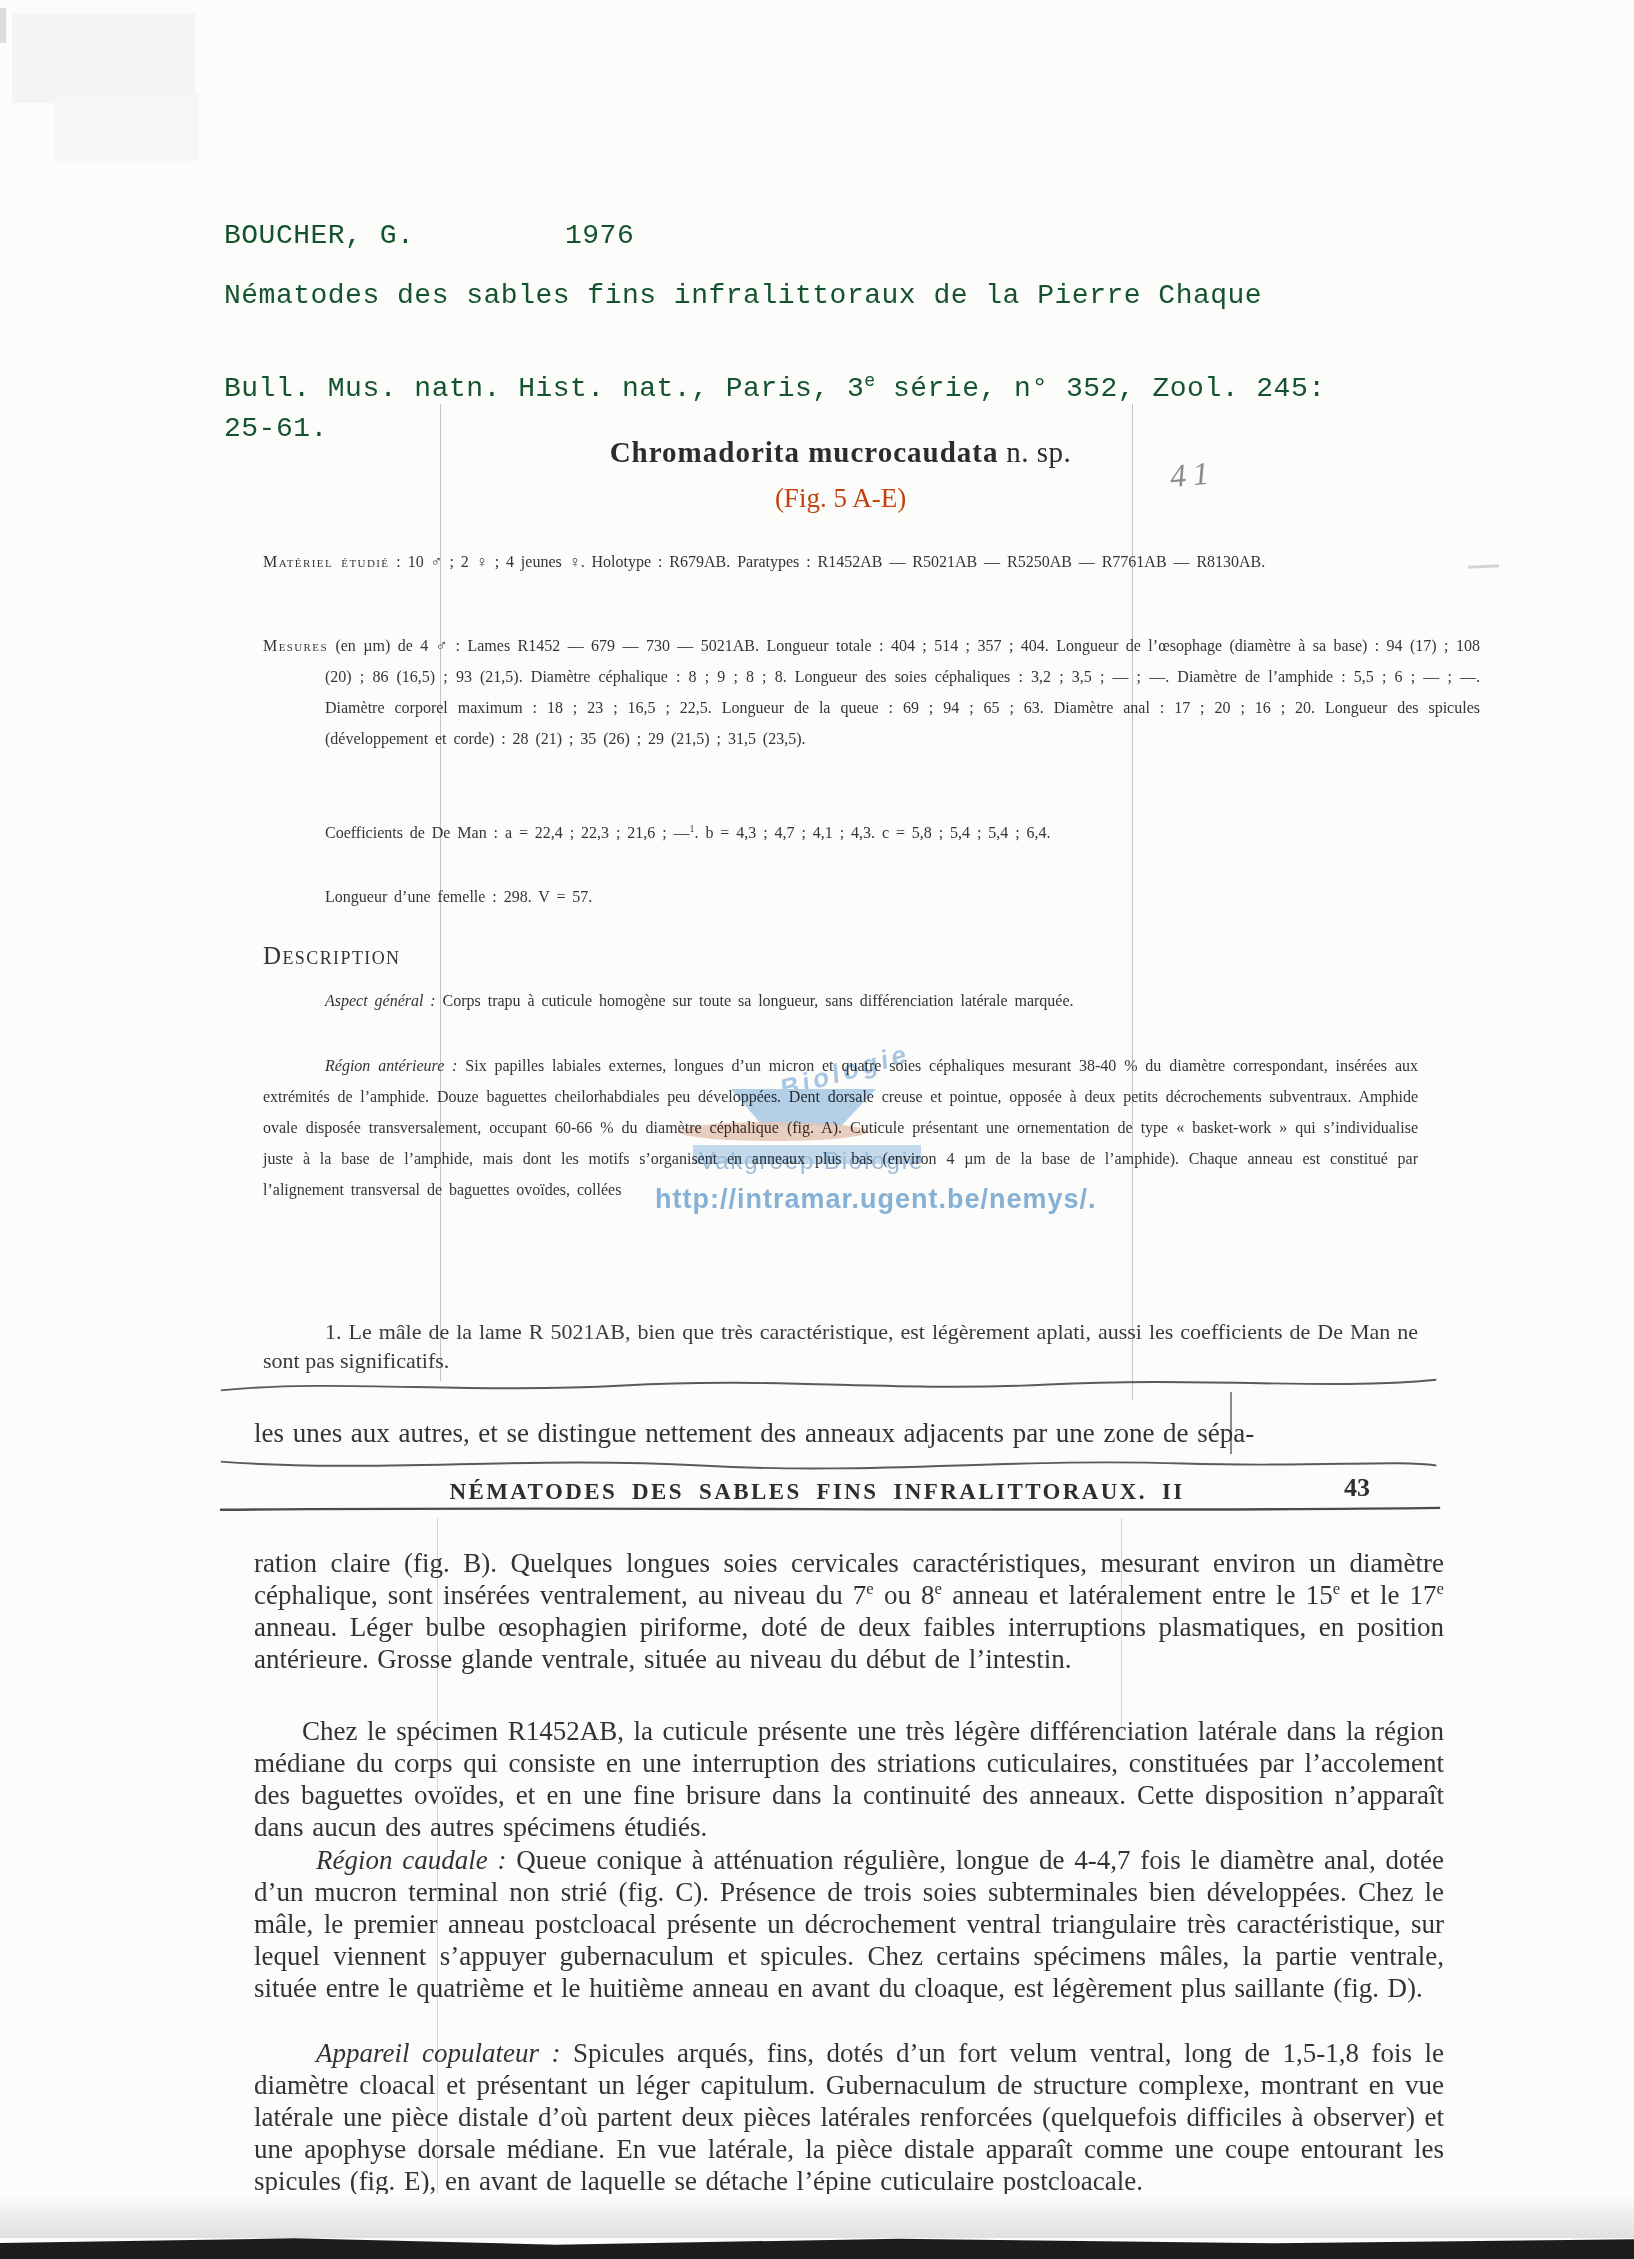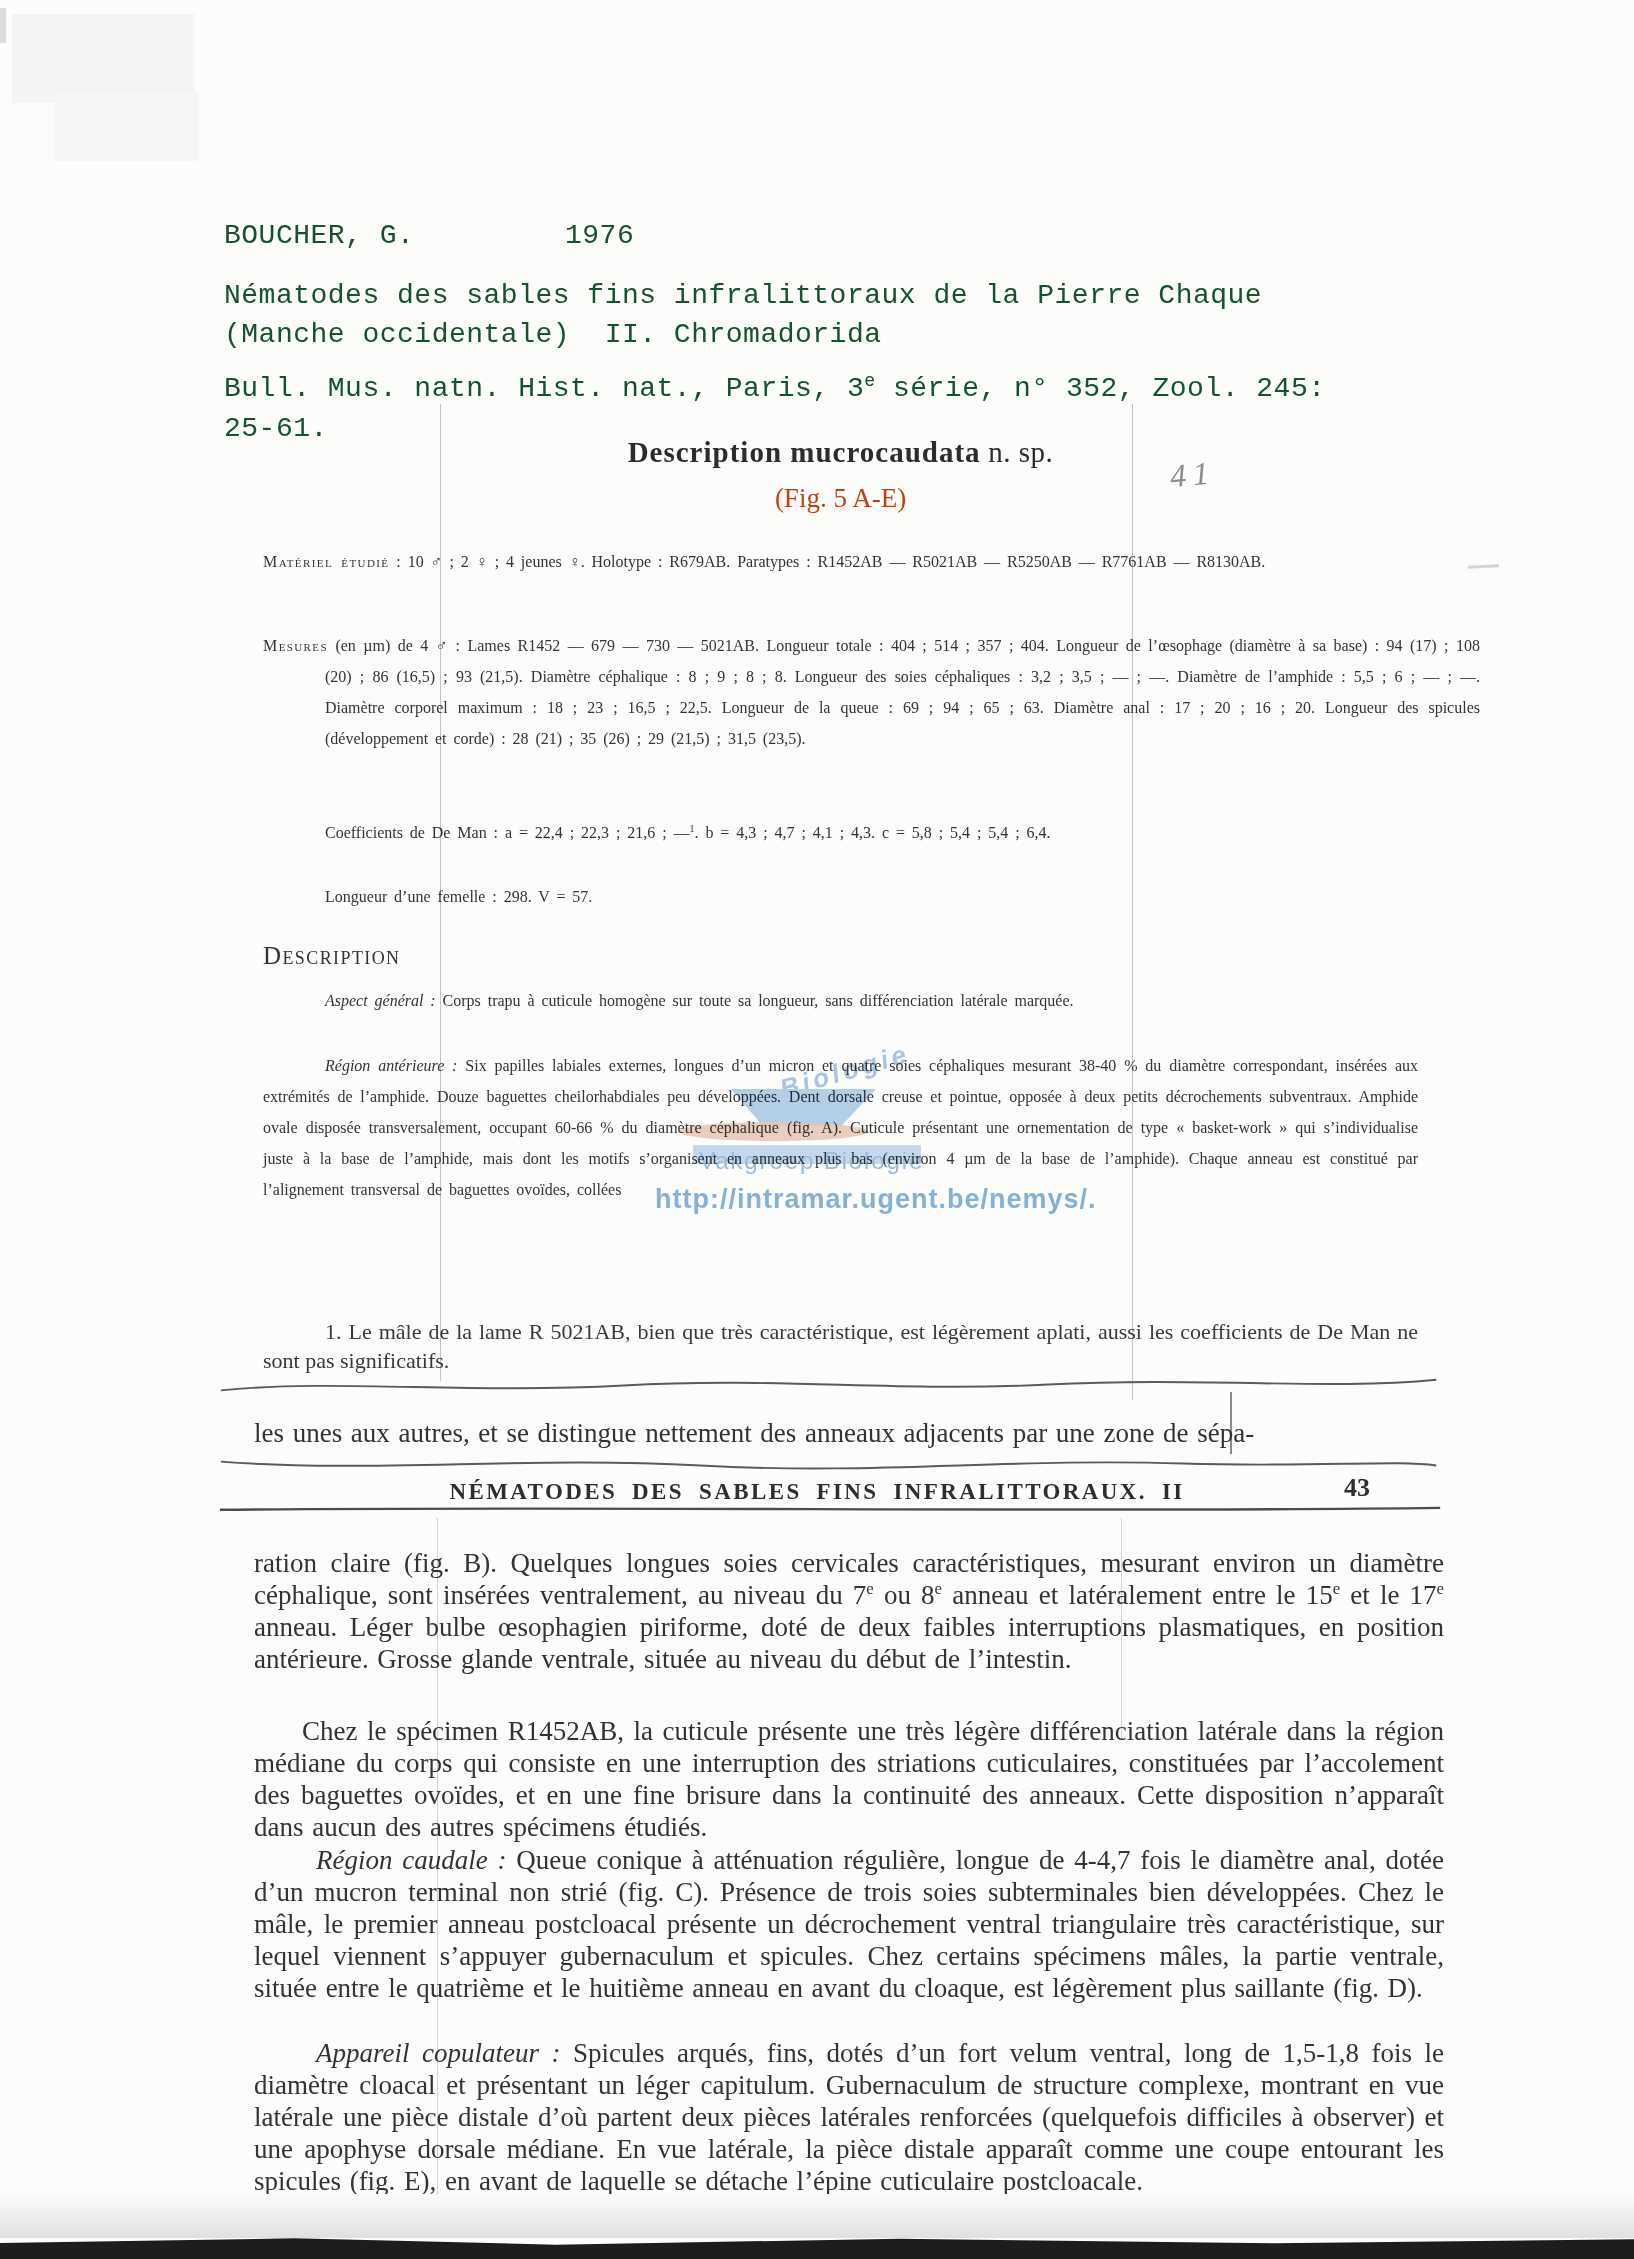--- a/index.html
+++ b/index.html
@@ -81,31 +81,30 @@
 <div class="page">
 
   <div class="smudge" style="left:0;top:7.7px;width:5.8px;height:35px;background:#dcdcdc;"></div>
   <div class="smudge" style="left:11.6px;top:13.5px;width:183px;height:89px;"></div>
   <div class="smudge" style="left:54px;top:93px;width:145px;height:68px;background:#f6f6f5;"></div>
   <div class="edge-dash" style="left:1468px;top:565px;width:31px;height:2.9px;"></div>
 
   <div class="typed" style="left:224px;top:220px;">BOUCHER, G.</div>
   <div class="typed" style="left:565px;top:220px;">1976</div>
   <div class="typed" style="left:224px;top:280px;">Nématodes des sables fins infralittoraux de la Pierre Chaque</div>
-  <div class="typed" style="left:224px;top:319px;">(Manche occidentale)  II. Chromadorida</div>
   <div class="typed" style="left:224px;top:373px;"><span>Bull. Mus. natn. Hist. nat., Paris, 3</span><sup>e</sup><span> série, n° 352, Zool. 245:</span></div>
   <div class="typed" style="left:224px;top:413px;">25-61.</div>
 
   <div class="fold" style="left:440px;top:404px;height:977px;"></div>
   <div class="fold" style="left:1132px;top:404px;height:996px;"></div>
   <div class="fold faint" style="left:437px;top:1518px;height:705px;"></div>
   <div class="fold faint" style="left:1121px;top:1518px;height:222px;"></div>
   <div class="mark-dark" style="left:1230px;top:1392px;height:62px;"></div>
 
-  <div class="species-title" style="top:436px;"><b>Description mucrocaudata</b><span> n. sp.</span></div>
+  <div class="species-title" style="top:436px;"><b>Chromadorita mucrocaudata</b><span> n. sp.</span></div>
   <div class="fig-line" style="top:483px;">(Fig. 5 A-E)</div>
   <div class="handwritten" style="left:1170px;top:456px;">41</div>
 
   <div class="p42 hang" style="top:546px;"><span class="sc">Matériel étudié</span><span> : 10 ♂ ; 2 ♀ ; 4 jeunes ♀. Holotype : R679AB. Paratypes : R1452AB — R5021AB — R5250AB — R7761AB — R8130AB.</span></div>
 
   <div class="p42 hang" style="top:630px;"><span class="sc">Mesures</span><span> (en µm) de 4 ♂ : Lames R1452 — 679 — 730 — 5021AB. Longueur totale : 404 ; 514 ; 357 ; 404. Longueur de l’œsophage (diamètre à sa base) : 94 (17) ; 108 (20) ; 86 (16,5) ; 93 (21,5). Diamètre céphalique : 8 ; 9 ; 8 ; 8. Longueur des soies céphaliques : 3,2 ; 3,5 ; — ; —. Diamètre de l’amphide : 5,5 ; 6 ; — ; —. Diamètre corporel maximum : 18 ; 23 ; 16,5 ; 22,5. Longueur de la queue : 69 ; 94 ; 65 ; 63. Diamètre anal : 17 ; 20 ; 16 ; 20. Longueur des spicules (développement et corde) : 28 (21) ; 35 (26) ; 29 (21,5) ; 31,5 (23,5).</span></div>
 
   <div class="p42 ind" style="top:817px;"><span>Coefficients de De Man : a = 22,4 ; 22,3 ; 21,6 ; —</span><sup class="fn">1</sup><span>. b = 4,3 ; 4,7 ; 4,1 ; 4,3. c = 5,8 ; 5,4 ; 5,4 ; 6,4.</span></div>
 
   <div class="p42 ind" style="top:881px;">Longueur d’une femelle : 298. V = 57.</div>

